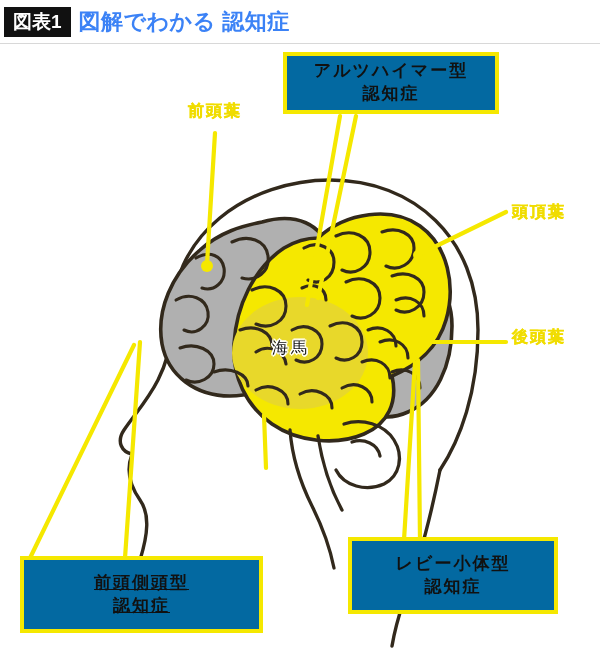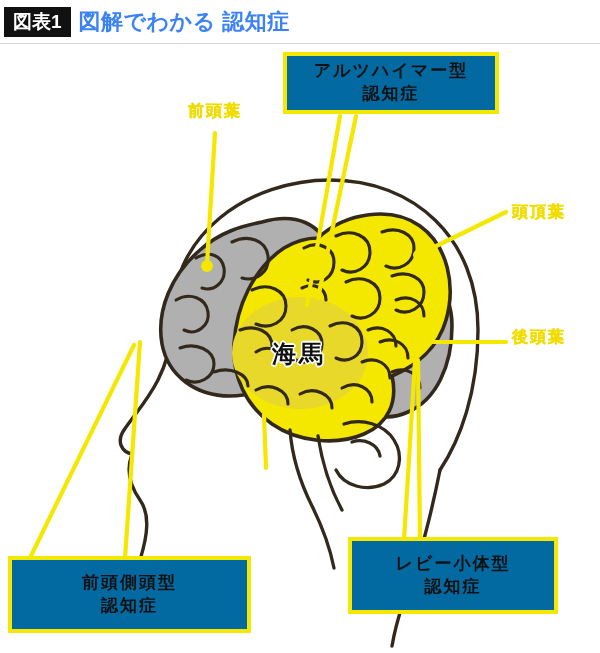--- a/index.html
+++ b/index.html
@@ -41,40 +41,40 @@
     border:4px solid #f5e800;
     box-sizing:border-box;
     display:flex;flex-direction:column;
     align-items:center;justify-content:center;
     color:#111111;font-weight:bold;
     font-size:17px;line-height:1.35;
     letter-spacing:2px;
     text-align:center;
   }
   #callout-alz{left:283px;top:52px;width:216px;height:62px;}
-  #callout-ftd{left:8px;top:556px;width:243px;height:77px;}
+  #callout-ftd{left:20px;top:556px;width:243px;height:77px;text-decoration:underline;}
   #callout-lbd{left:348px;top:537px;width:210px;height:77px;}
 
   
   .lobe-label{
     position:absolute;
     color:#f5e800;
     font-weight:bold;font-size:16px;
     letter-spacing:2px;white-space:nowrap;
     -webkit-text-stroke:0.4px #f0dc00;
   }
   #label-frontal{left:188px;top:101px;}
   #label-parietal{left:512px;top:202px;}
   #label-occipital{left:512px;top:327px;}
   #label-temporal{left:225px;top:476px;}
 
   
   #label-hippocampus{
     position:absolute;left:272px;top:338px;
-    color:#111111;font-weight:bold;font-size:24px;
+    color:#111111;font-weight:normal;font-size:16px;
     letter-spacing:3px;white-space:nowrap;
     text-shadow:
       1.6px 0 #fff,-1.6px 0 #fff,0 1.6px #fff,0 -1.6px #fff,
       1.2px 1.2px #fff,-1.2px 1.2px #fff,1.2px -1.2px #fff,-1.2px -1.2px #fff;
   }
 </style>
 </head>
 <body>
 
 <div id="figure-root">

